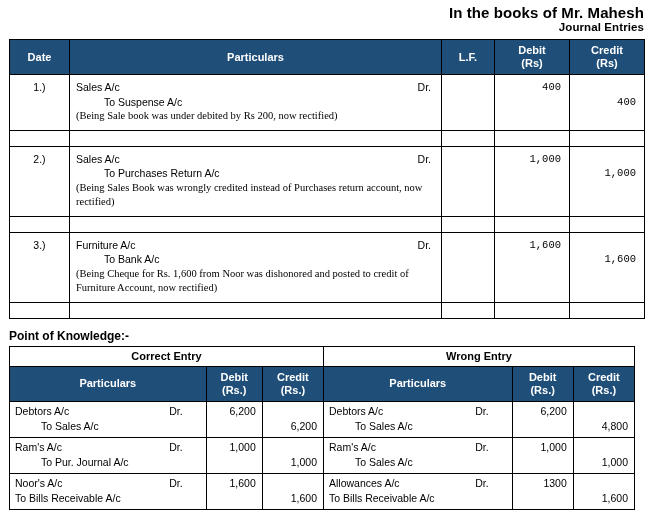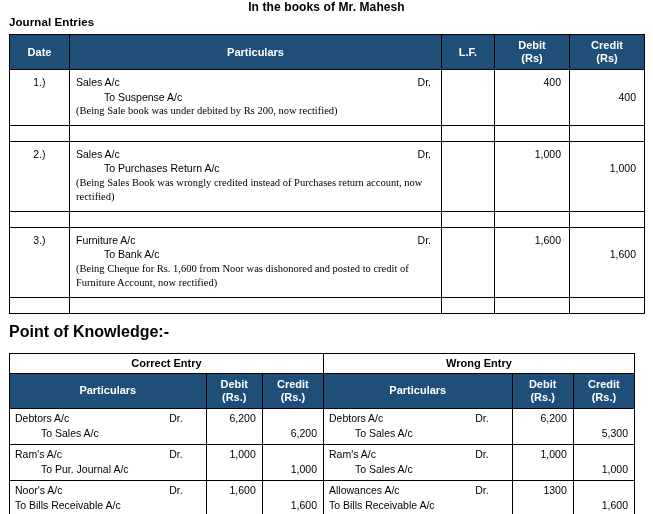--- a/index.html
+++ b/index.html
@@ -17,28 +17,29 @@
   .page {
     width: 653px;
     height: 514px;
     position: relative;
     box-sizing: border-box;
     padding: 0 9px;
   }
 
   
   .doc-title {
-    text-align: center;
-    font-size: 12px;
+    text-align: right;
+    font-size: 15px;
     font-weight: bold;
     line-height: 15px;
+    padding-top: 5px;
     letter-spacing: 0.1px;
   }
   .doc-subtitle {
-    text-align: left;
+    text-align: right;
     font-size: 11.5px;
     font-weight: bold;
     line-height: 15px;
     letter-spacing: 0.1px;
   }
 
   
   table {
     border-collapse: collapse;
     table-layout: fixed;
@@ -79,44 +80,45 @@
   }
   .j-num {
     text-align: center;
     padding: 5px 4px 6px 4px;
     line-height: 14.5px;
   }
   .j-amt {
     text-align: right;
     padding: 5px 8px 6px 4px;
     line-height: 14.5px;
+    font-family: Liberation Mono, monospace;
   }
   .j-amt .amt-credit {
     display: block;
     margin-top: 14.5px;
   }
   .part-line {
     position: relative;
     white-space: nowrap;
   }
   .part-line .dr-tag {
     position: absolute;
     right: 4px;
     top: 0;
   }
   .indent-1 { padding-left: 28px; }
   .narr { white-space: normal; font-family: Liberation Serif, serif; }
   .blank-row td { height: 15px; }
 
   
   .pok-label {
-    font-size: 16px;
+    font-size: 12px;
     font-weight: bold;
     margin-top: 11px;
-    margin-bottom: 15px;
+    margin-bottom: 3px;
     line-height: 13px;
   }
   .compare .cc-part  { width: 196px; }
   .compare .cc-deb   { width: 56px; }
   .compare .cc-cred  { width: 61px; }
   .compare .cc-part2 { width: 188px; }
   .compare .cc-deb2  { width: 61px; }
   .compare .cc-cred2 { width: 61px; }
 
   .group-hdr {
@@ -318,21 +320,21 @@
         </td>
         <td class="c-cell">
           <div class="cc-line">
             <span>Debtors A/c</span>
             <span class="dr-tag">Dr.</span>
           </div>
           <div class="cc-line cind">To Sales A/c</div>
         </td>
         <td class="c-amt">6,200</td>
         <td class="c-amt">
-          <span class="amt-credit">5,300</span>
+          <span class="amt-credit">4,800</span>
         </td>
       </tr>
 
       <tr>
         <td class="c-cell">
           <div class="cc-line">
             <span>Ram's A/c</span>
             <span class="dr-tag">Dr.</span>
           </div>
           <div class="cc-line cind">To Pur. Journal A/c</div>

